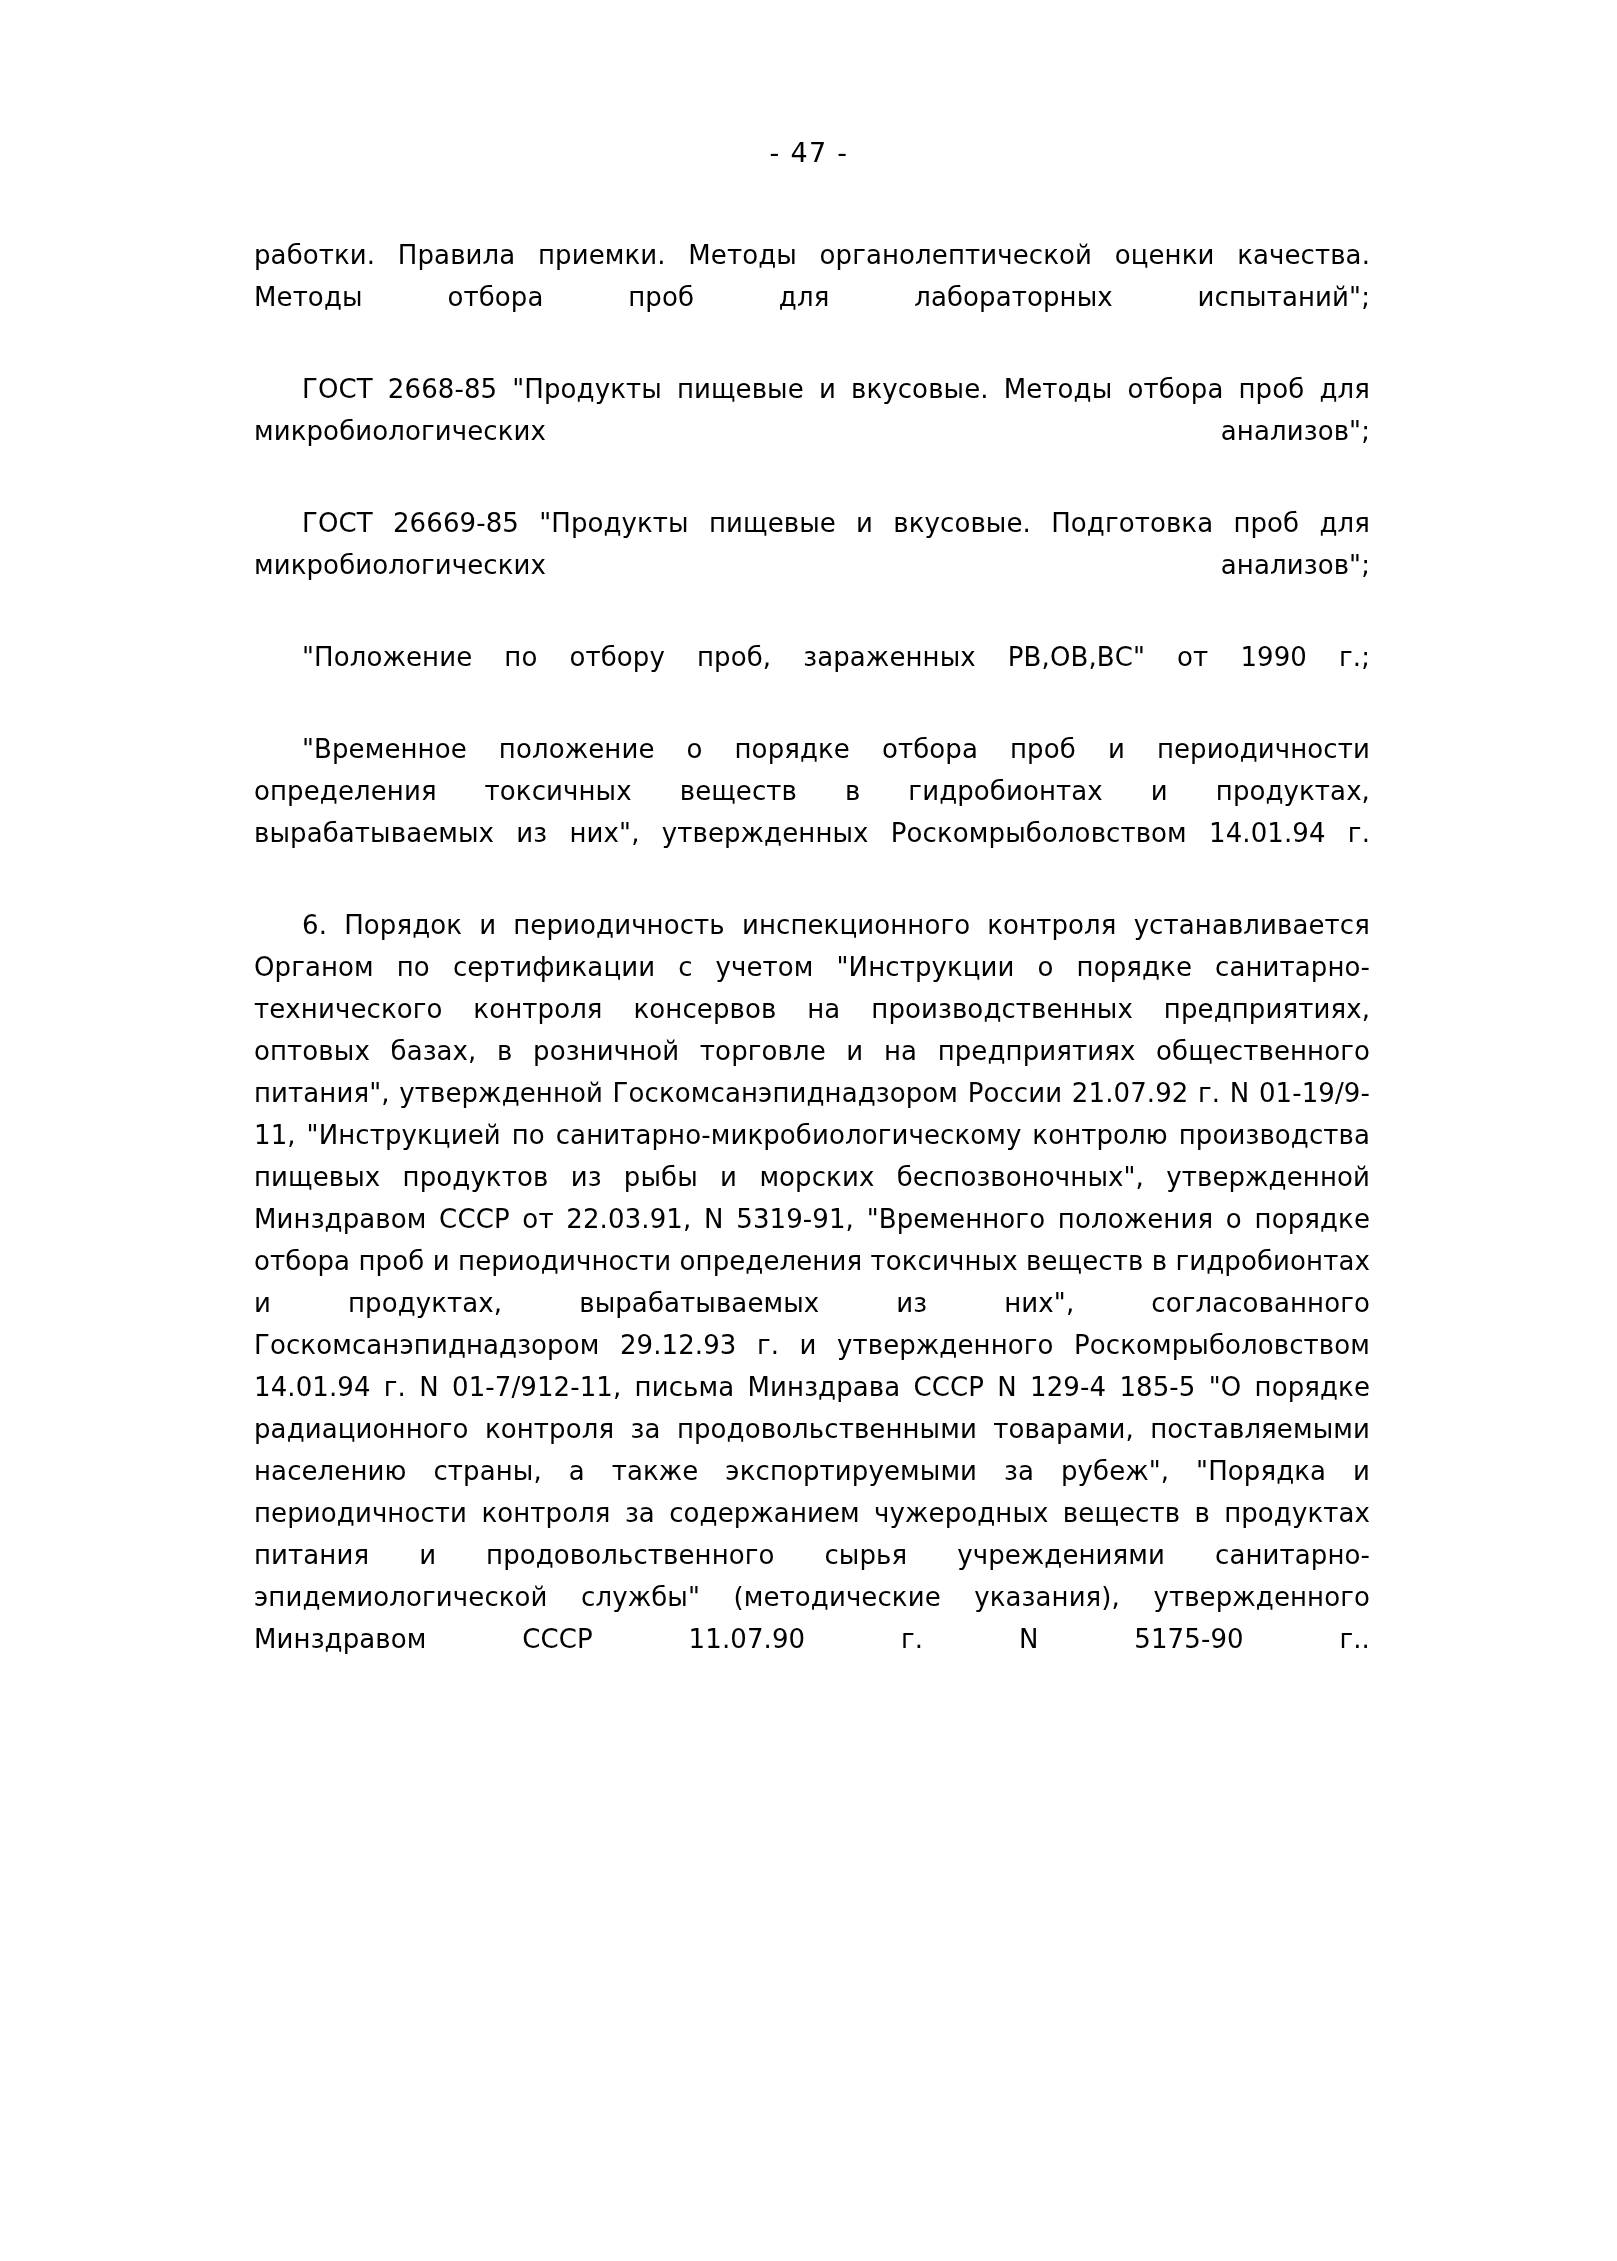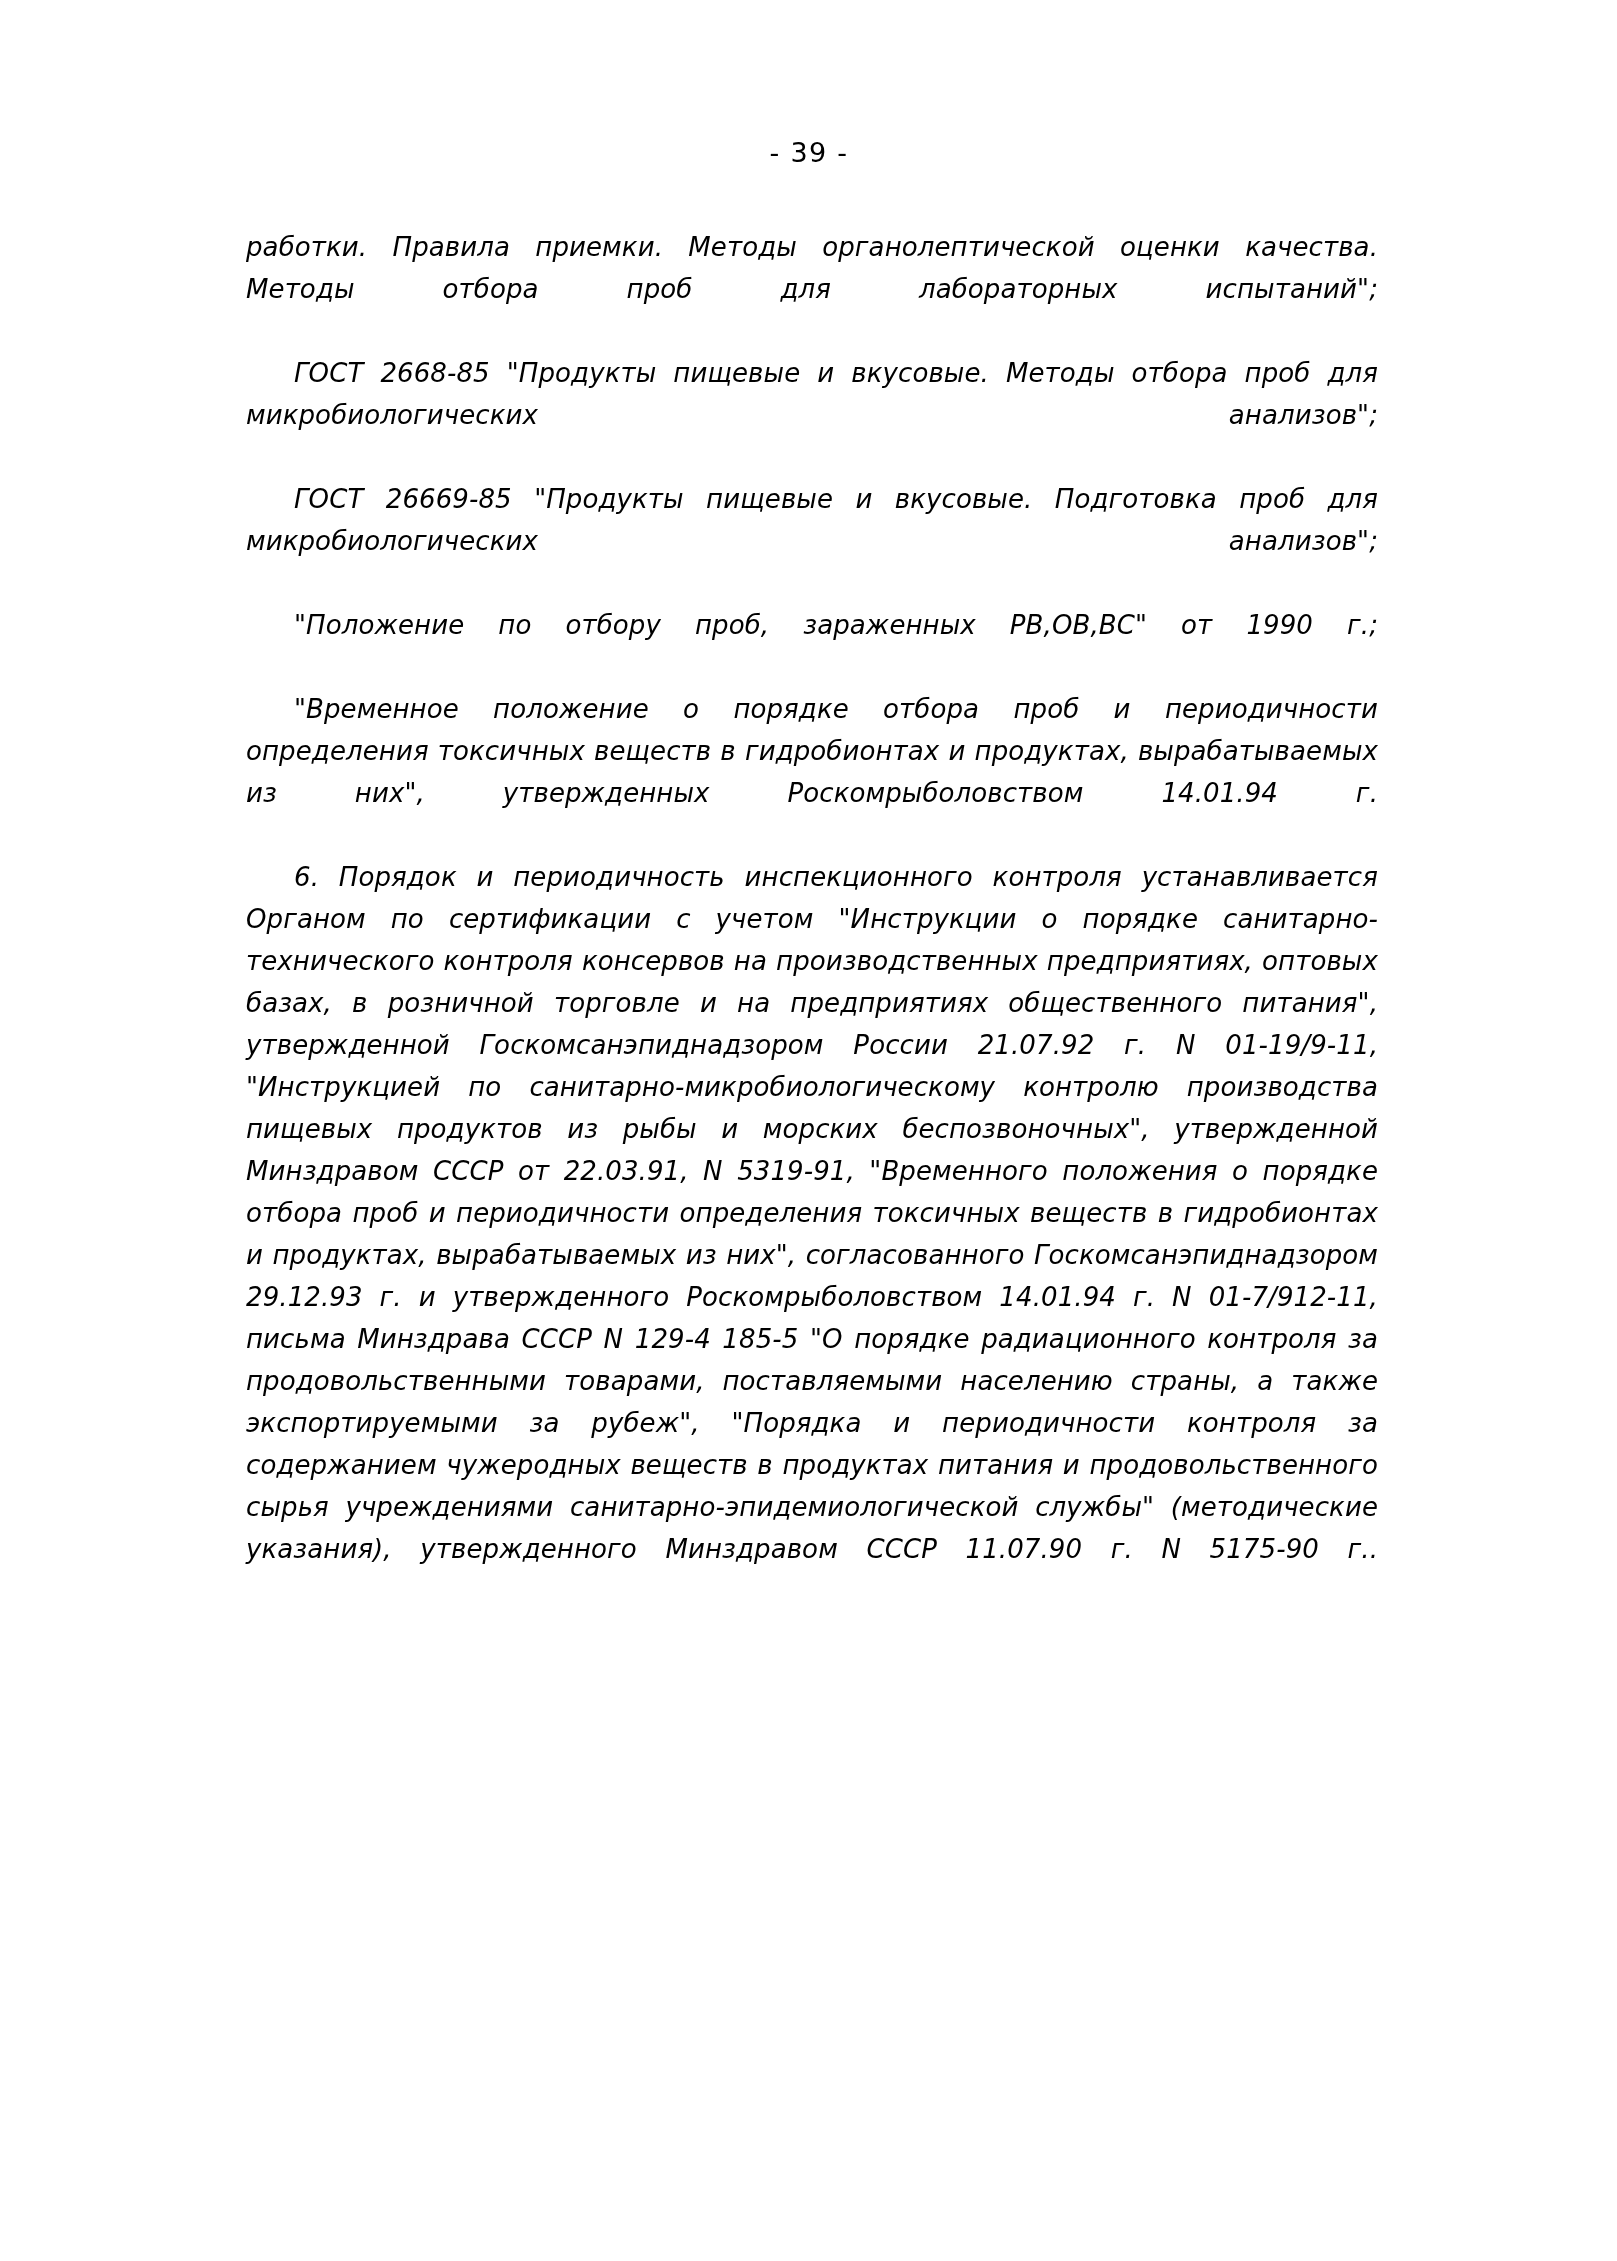--- a/index.html
+++ b/index.html
@@ -33,43 +33,42 @@
   .content {
     position: absolute;
     top: 226px;
     left: 246px;
     width: 1132px;
   }
   .para {
     font-size: 26px;
     line-height: 42px;
     text-align: justify;
-    margin: 0;
+    margin: 8px;
     letter-spacing: 0.1px;
-    font-style: italic;
   }
   .indent {
     text-indent: 48px;
   }
   .para + .para {
     margin-top: 0px;
   }
   
   .para::after {
     content: "";
     display: inline-block;
     width: 100%;
   }
 </style>
 </head>
 <body>
 
 <div class="page">
 
-  <div class="page-number">- 39 -</div>
+  <div class="page-number">- 47 -</div>
 
   <div class="content">
 
     <p class="para">работки. Правила приемки. Методы органолептической оценки качества. Методы отбора проб для лабораторных испытаний";</p>
 
     <p class="para indent">ГОСТ 2668-85 "Продукты пищевые и вкусовые. Методы отбора проб для микробиологических анализов";</p>
 
     <p class="para indent">ГОСТ 26669-85 "Продукты пищевые и вкусовые. Подготовка проб для микробиологических анализов";</p>
 
     <p class="para indent">"Положение по отбору проб, зараженных РВ,ОВ,ВС" от 1990 г.;</p>

